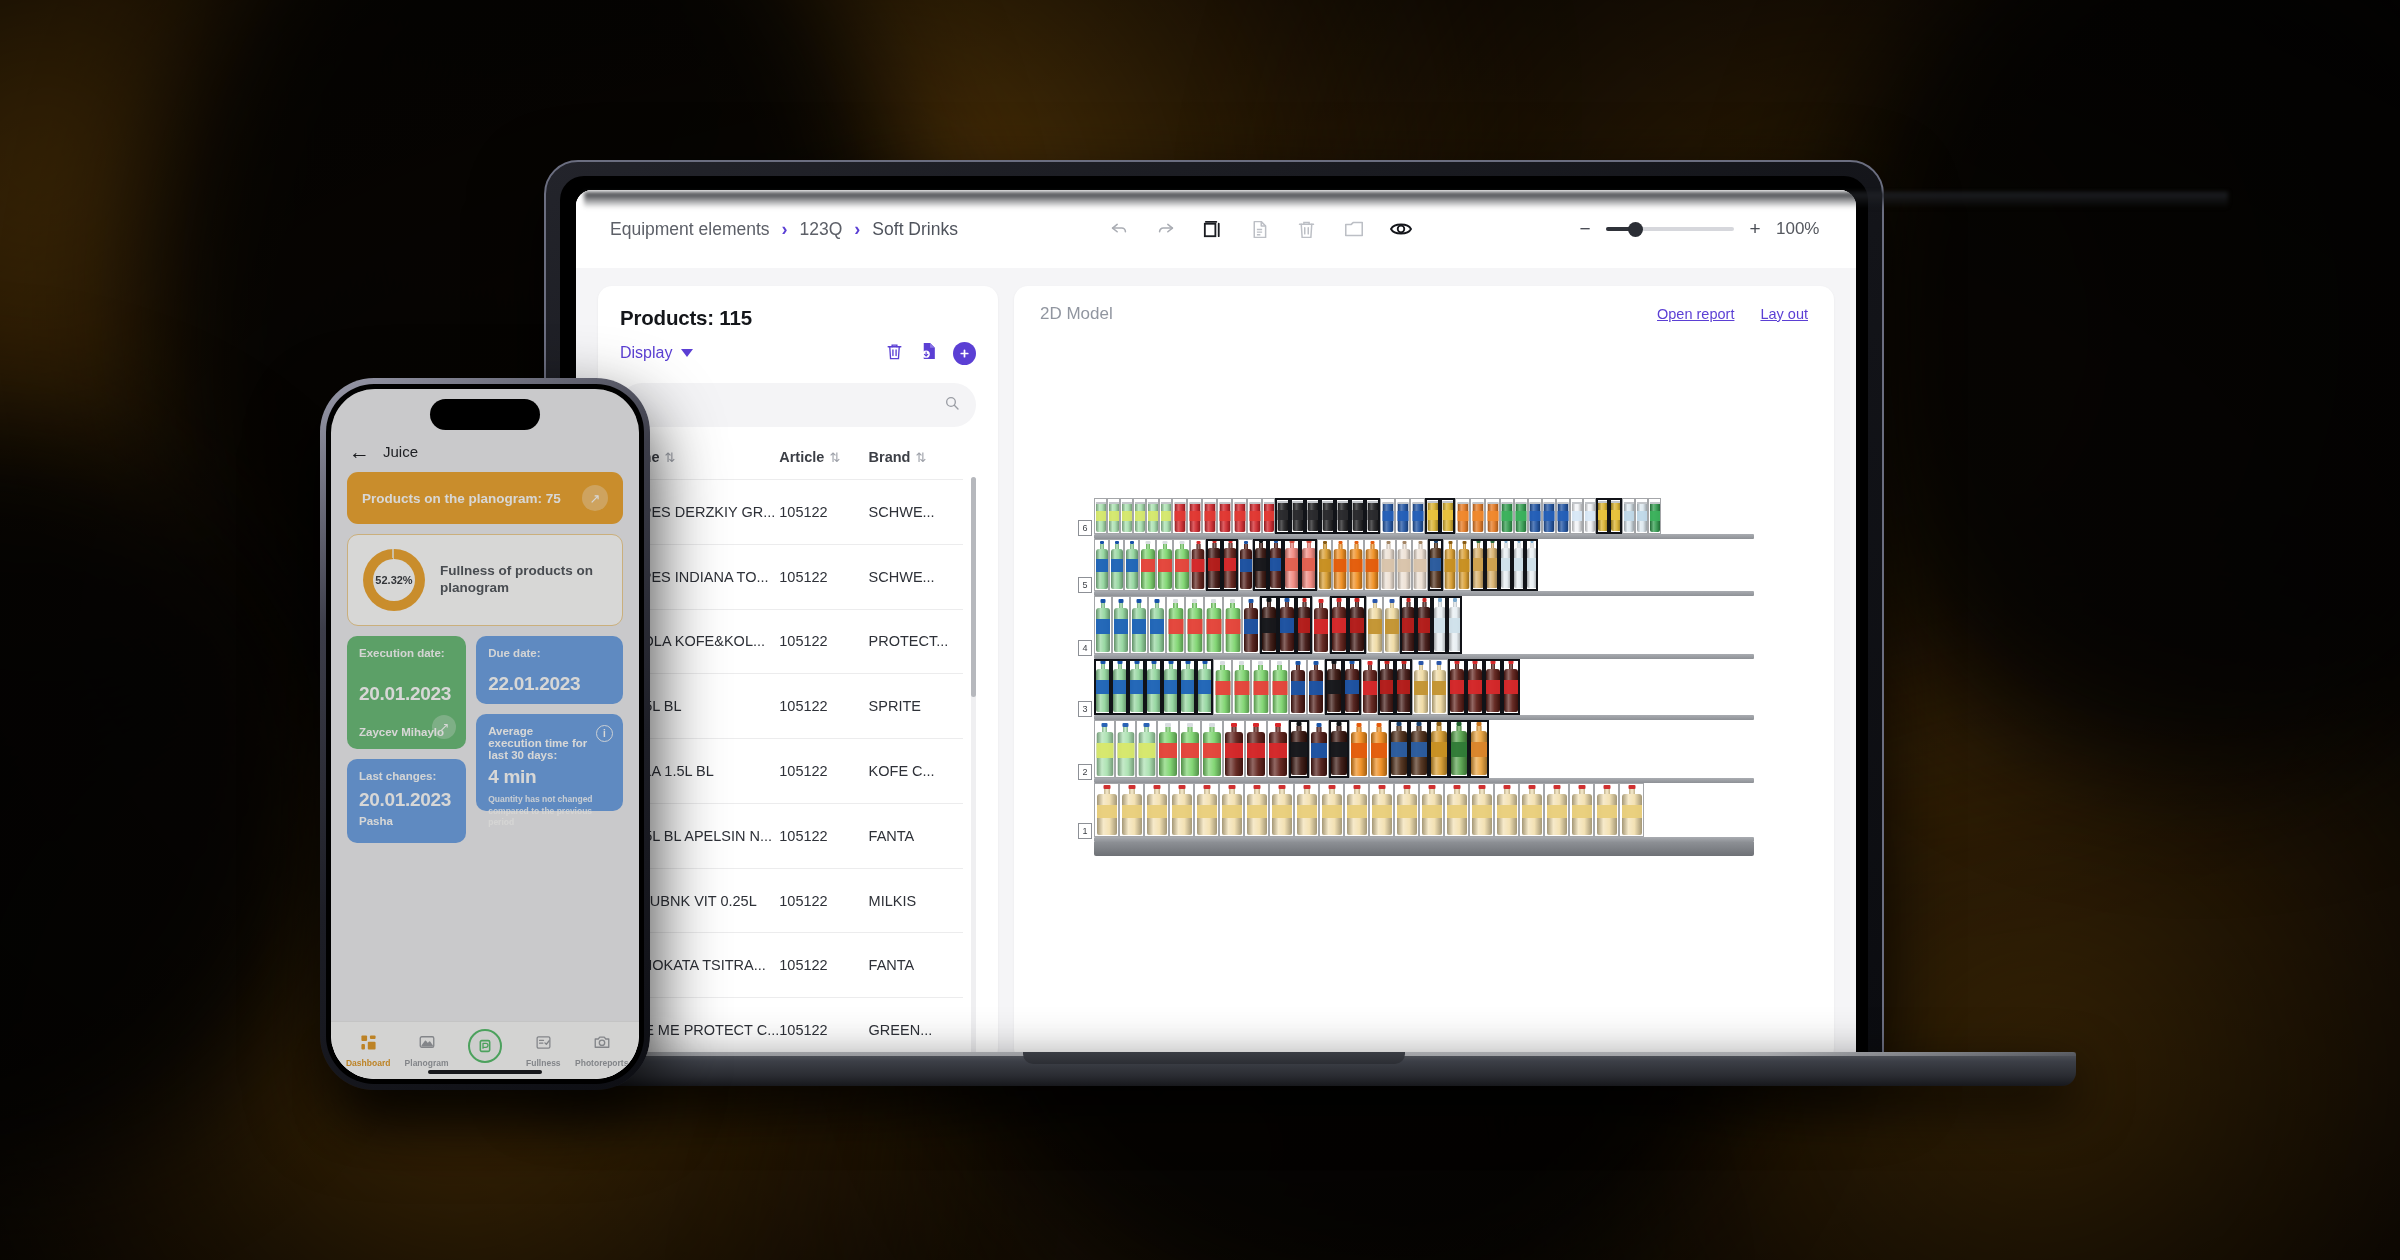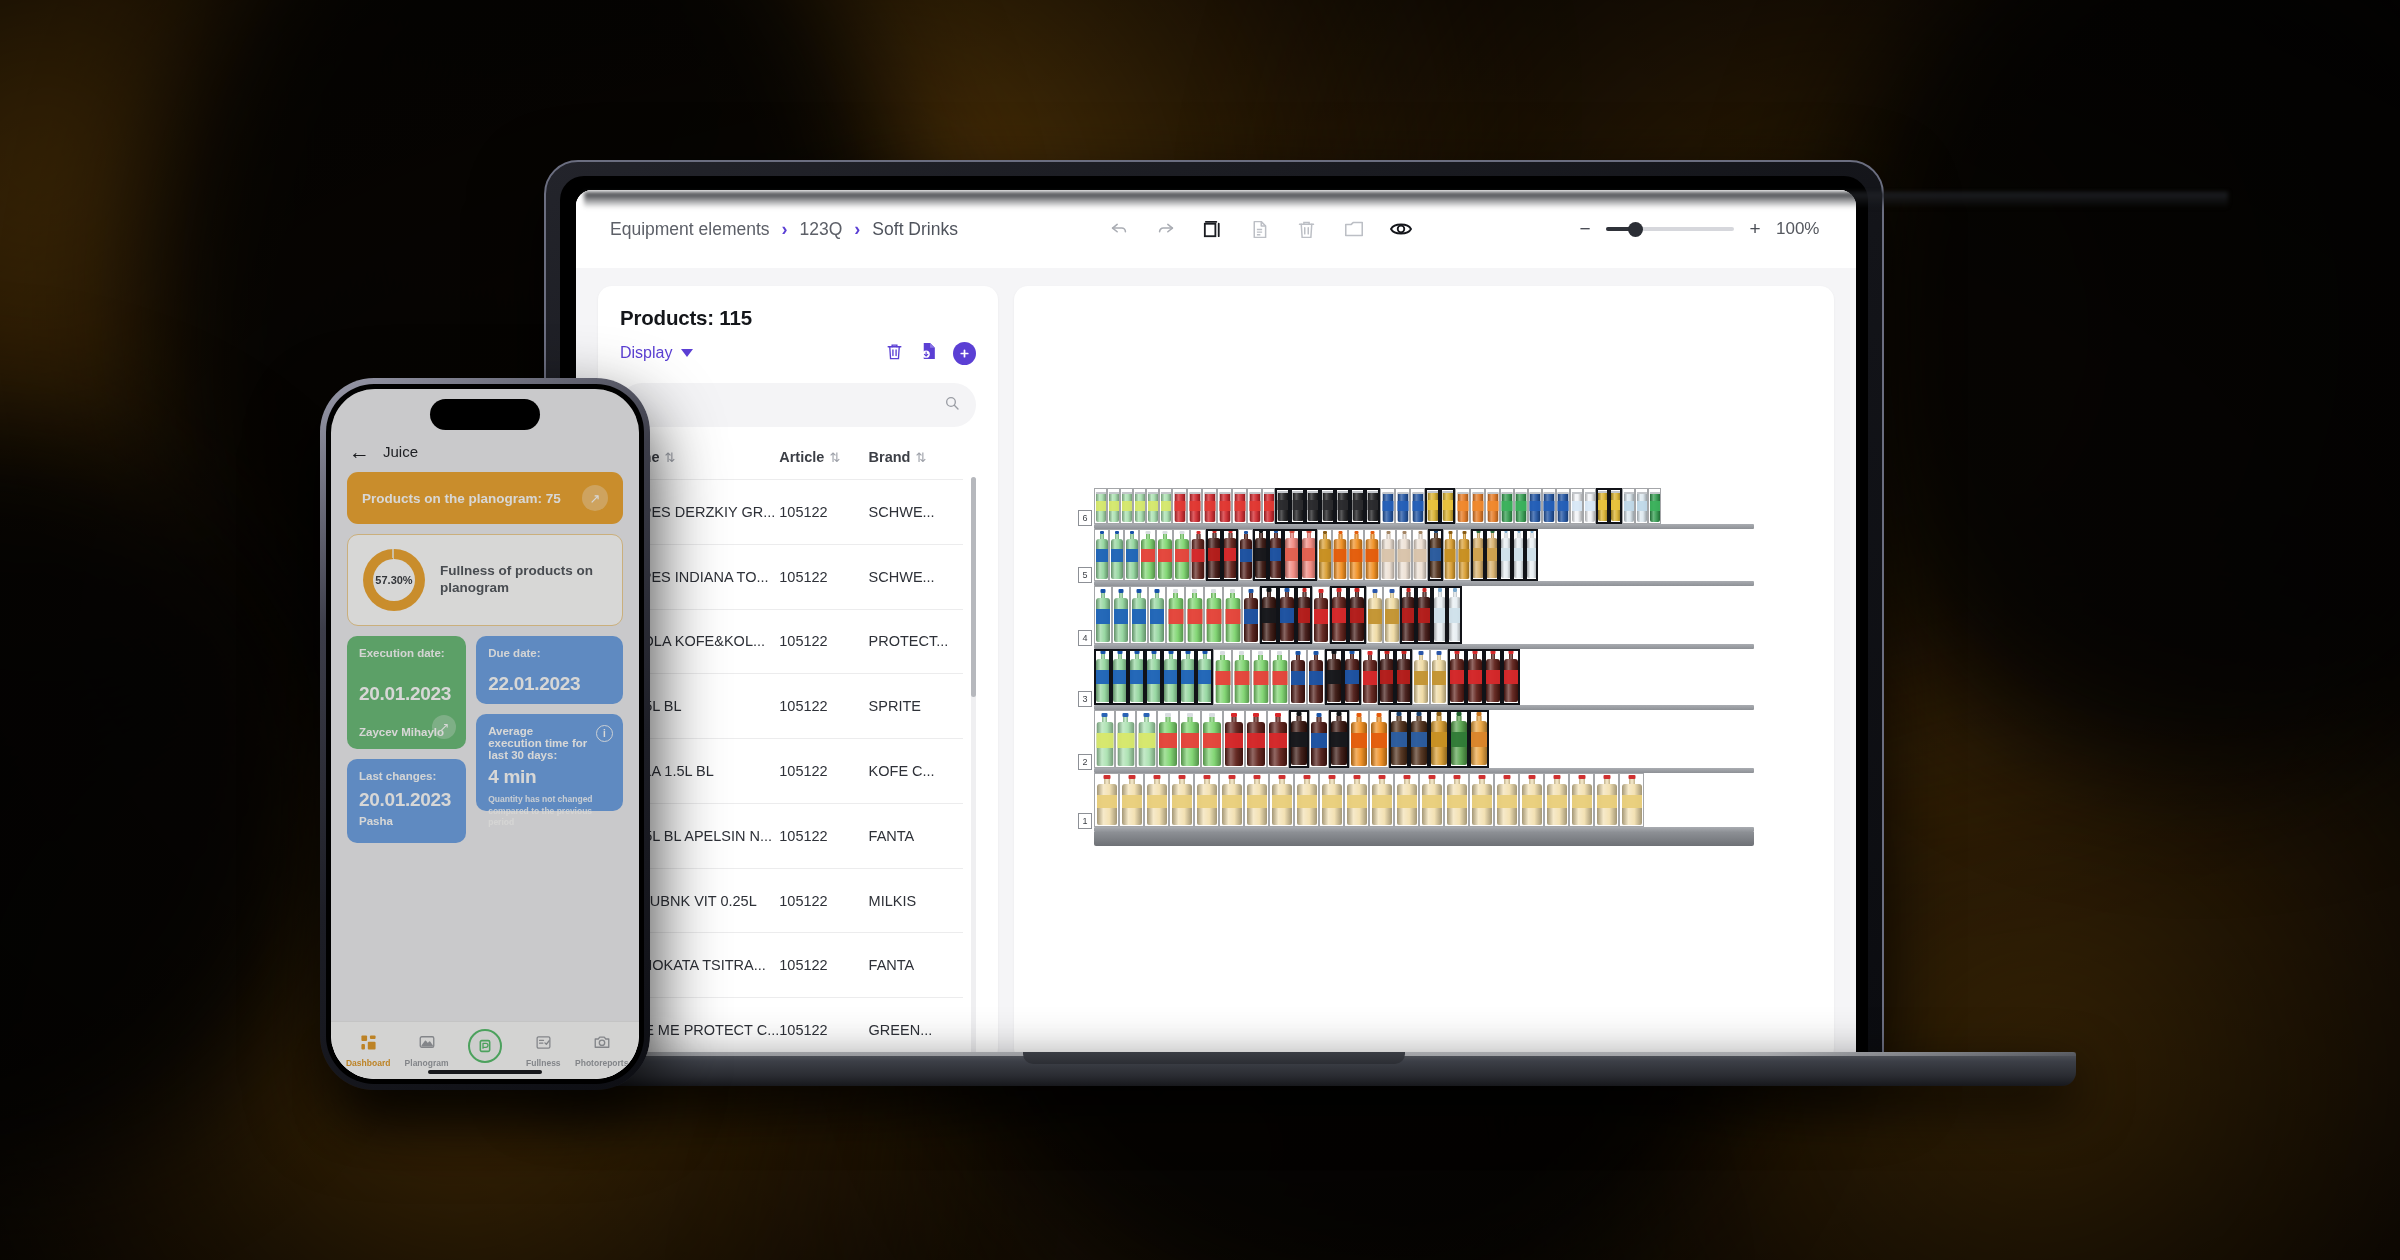--- a/index.html
+++ b/index.html
@@ -474,20 +474,27 @@
                       </tr>
                     </tbody>
                 </table>
                 <div class="scrolltrack">
                   <div class="scrollthumb"></div>
                 </div>
               </div>
             </div>
 
             <div class="rightpanel">
+              <div class="rp-head">
+                <span class="rp-title">2D Model</span>
+                <span class="rp-links">
+                  <a class="rp-link">Open report</a>
+                  <a class="rp-link">Lay out</a>
+                </span>
+              </div>
 
               <div class="canvas">
                 <div class="planogram" id="planogram">
                     <div class="shelf-row">
                       <div class="shelf-items">
                         <div class="facing" style="width: 13px; height: 36px;">
                           <div class="can" style="width:10px;height:30px;border-radius:2px;background:linear-gradient(90deg,rgba(0,0,0,0.3),rgba(255,255,255,0.28) 35%,rgba(255,255,255,0.1) 60%,rgba(0,0,0,0.3)),#a7e0ad;">
                             <div style="position:absolute;left:0;top:30%;width:100%;height:34%;background:#d8e86a;opacity:.92;"></div>
                             <div style="position:absolute;left:0;top:0;width:100%;height:8%;background:#c3c6ca;"></div>
                           </div>
@@ -1825,21 +1832,21 @@
 
           <div class="ph-content">
 
             <div class="card-orange">
               <span class="txt">Products on the planogram: 75</span>
               <span class="round-btn">↗</span>
             </div>
 
             <div class="card-white">
               <span class="donut" id="donut" style="background: conic-gradient(rgb(239, 167, 51) 0deg, rgb(239, 167, 51) 98.91%, rgb(242, 227, 197) 98.91%, rgb(242, 227, 197) 100%);">
-                <span class="donut-hole">57.30%</span>
+                <span class="donut-hole">52.32%</span>
               </span>
               <span class="lbl">Fullness of products on planogram</span>
             </div>
 
             <div class="grid2">
               <div class="col col-l">
                 <div class="tile green tile-exec">
                   <span class="t-lbl">Execution date:</span>
                   <span class="t-val">20.01.2023</span>
                   <span class="t-name">Zaycev Mihaylo</span>

